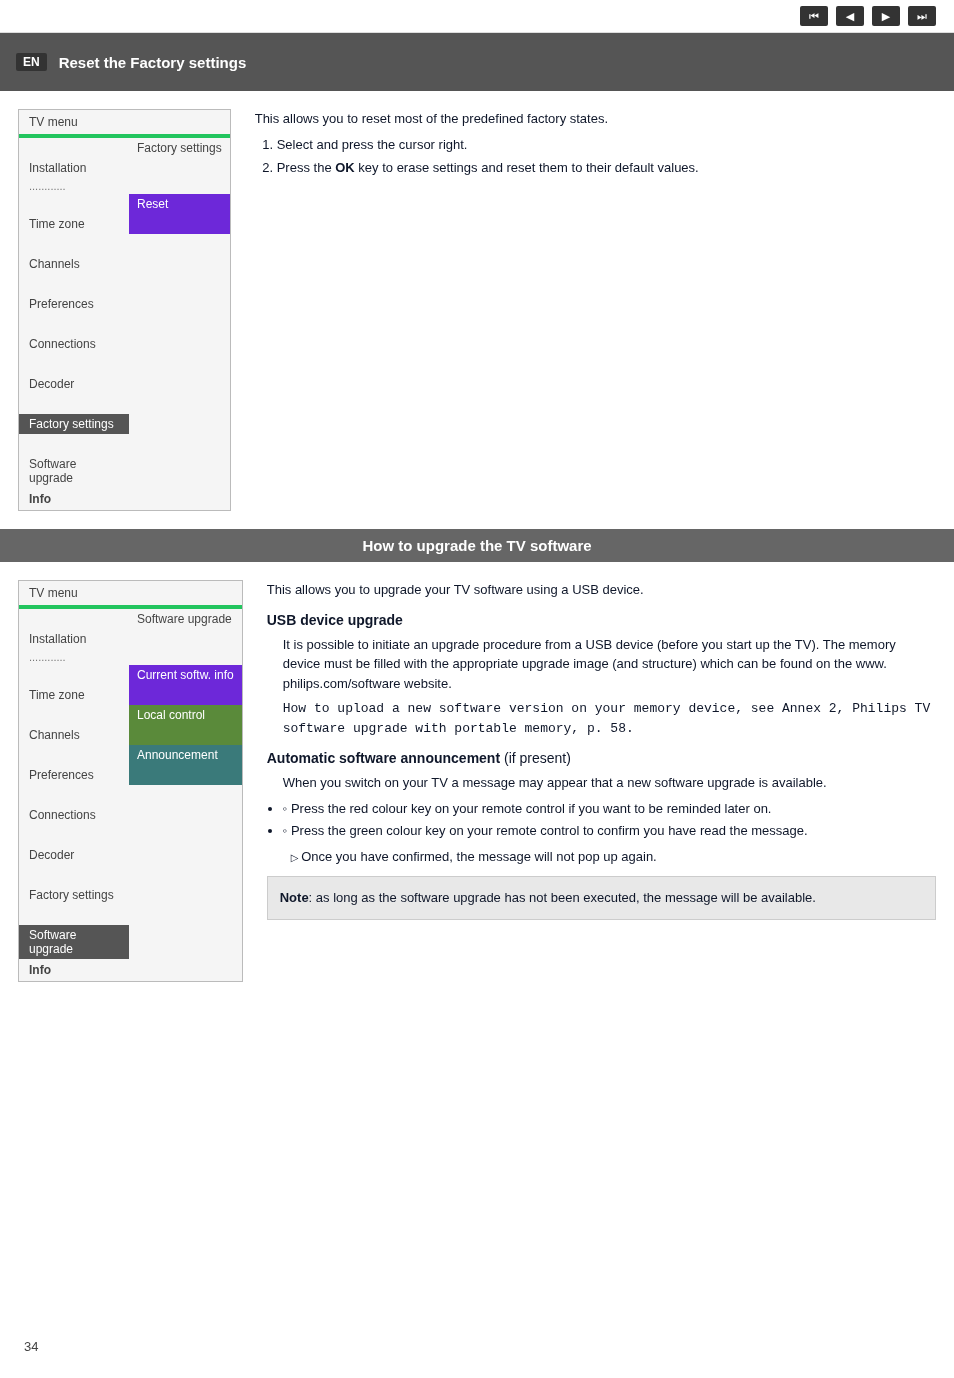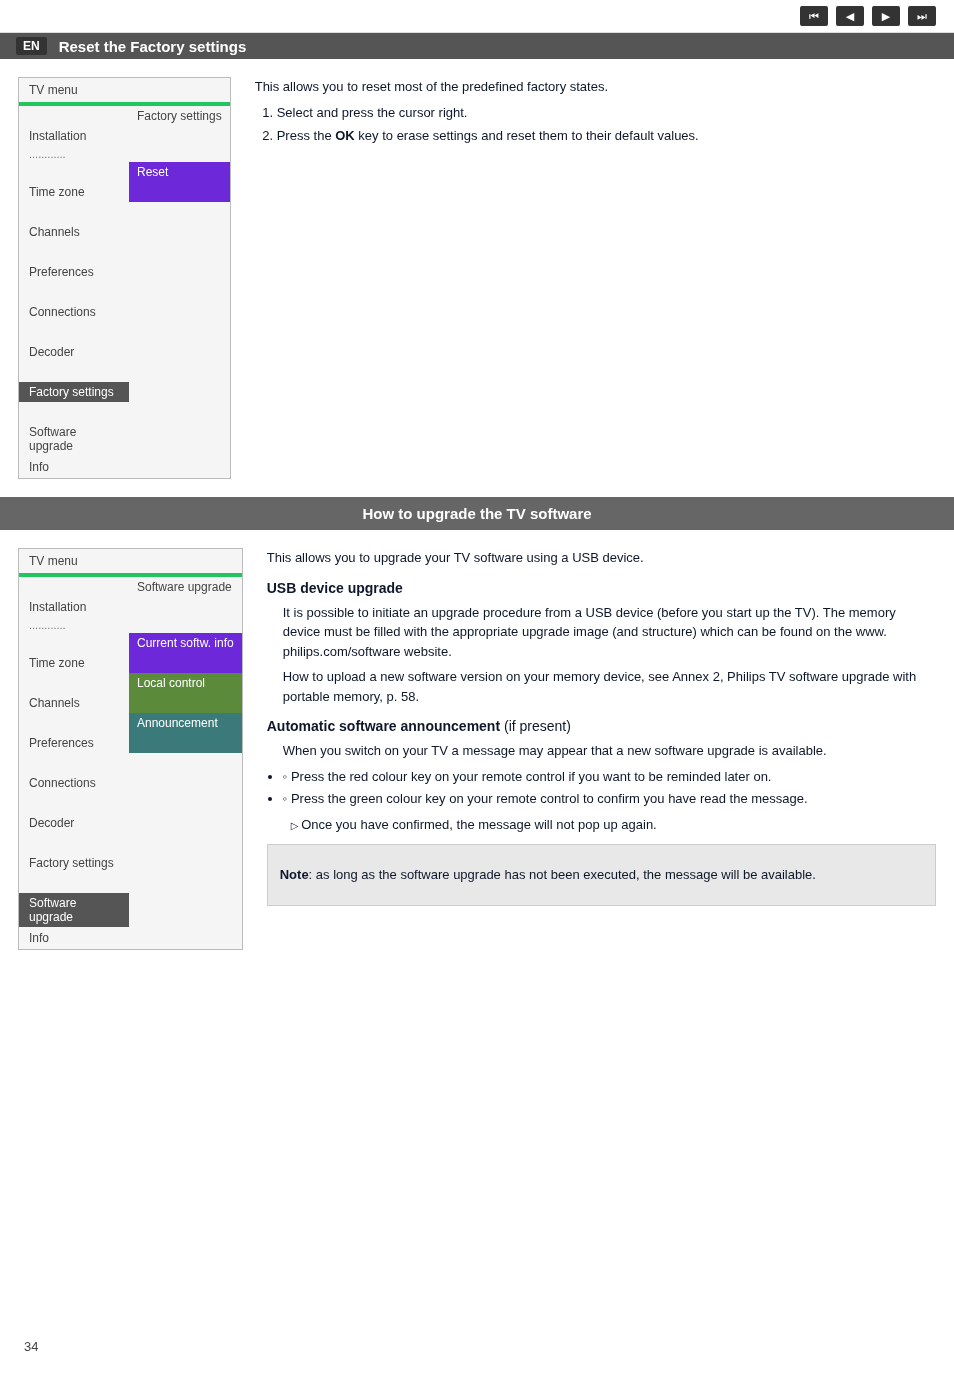--- a/index.html
+++ b/index.html
@@ -30,21 +30,21 @@
       border-radius: 2px;
       cursor: pointer;
     }
 
     
     .section-header {
       background: #555;
       color: #fff;
       font-weight: bold;
       font-size: 15px;
-      padding: 4px 16px;
+      padding: 20px 16px;
       display: flex;
       align-items: center;
       gap: 12px;
     }
     .section-header .lang-badge {
       background: #333;
       color: #fff;
       font-weight: bold;
       font-size: 12px;
       padding: 2px 7px;
@@ -105,20 +105,21 @@
       color: #fff;
     }
     .tv-menu-dots {
       padding: 2px 10px;
       color: #777;
       font-size: 11px;
     }
     .tv-menu-info {
       padding: 4px 10px;
       color: #444;
+      font-weight: bold;
     }
 
     
     .right-content {
       flex: 1;
       font-size: 13px;
       line-height: 1.5;
       color: #0f172a;
     }
     .right-content p { margin-bottom: 6px; }
@@ -157,21 +158,21 @@
       margin-left: 24px;
       margin-bottom: 3px;
     }
     .right-content .arrow-item::before {
       content: "▷  ";
       font-size: 10px;
     }
     .note-box {
       background: #e8e8e8;
       border: 1px solid #ccc;
-      padding: 20px 12px;
+      padding: 11px 12px;
       margin-top: 10px;
       font-size: 13px;
     }
     .page-number {
       position: absolute;
       bottom: 24px;
       left: 24px;
       font-size: 13px;
       color: #444;
     }
@@ -283,21 +284,21 @@
       <div class="tv-menu-right"></div>
     </div>
     <div class="tv-menu-info">Info</div>
   </div>
 
   <div class="right-content">
     <p>This allows you to upgrade your TV software using a USB device.</p>
 
     <h3>USB device upgrade</h3>
     <p style="margin-left:16px;">It is possible to initiate an upgrade procedure from a USB device (before you start up the TV). The memory device must be filled with the appropriate upgrade image (and structure) which can be found on the www. philips.com/software website.</p>
-    <p style="margin-left:16px;">How to upload a new software version on your memory device, see Annex 2, Philips TV software upgrade with portable memory, p. 58.</p>
+    <p style="margin-left:16px;font-family:Liberation Mono, monospace;">How to upload a new software version on your memory device, see Annex 2, Philips TV software upgrade with portable memory, p. 58.</p>
 
     <h3>
       <span>Automatic software announcement</span><span style="font-weight:normal;"> (if present)</span>
     </h3>
     <p style="margin-left:16px;">When you switch on your TV a message may appear that a new software upgrade is available.</p>
 
     <ul class="bullet-circle" style="margin-left:16px;">
       <li>Press the red colour key on your remote control if you want to be reminded later on.</li>
       <li>Press the green colour key on your remote control to confirm you have read the message.</li>
     </ul>

